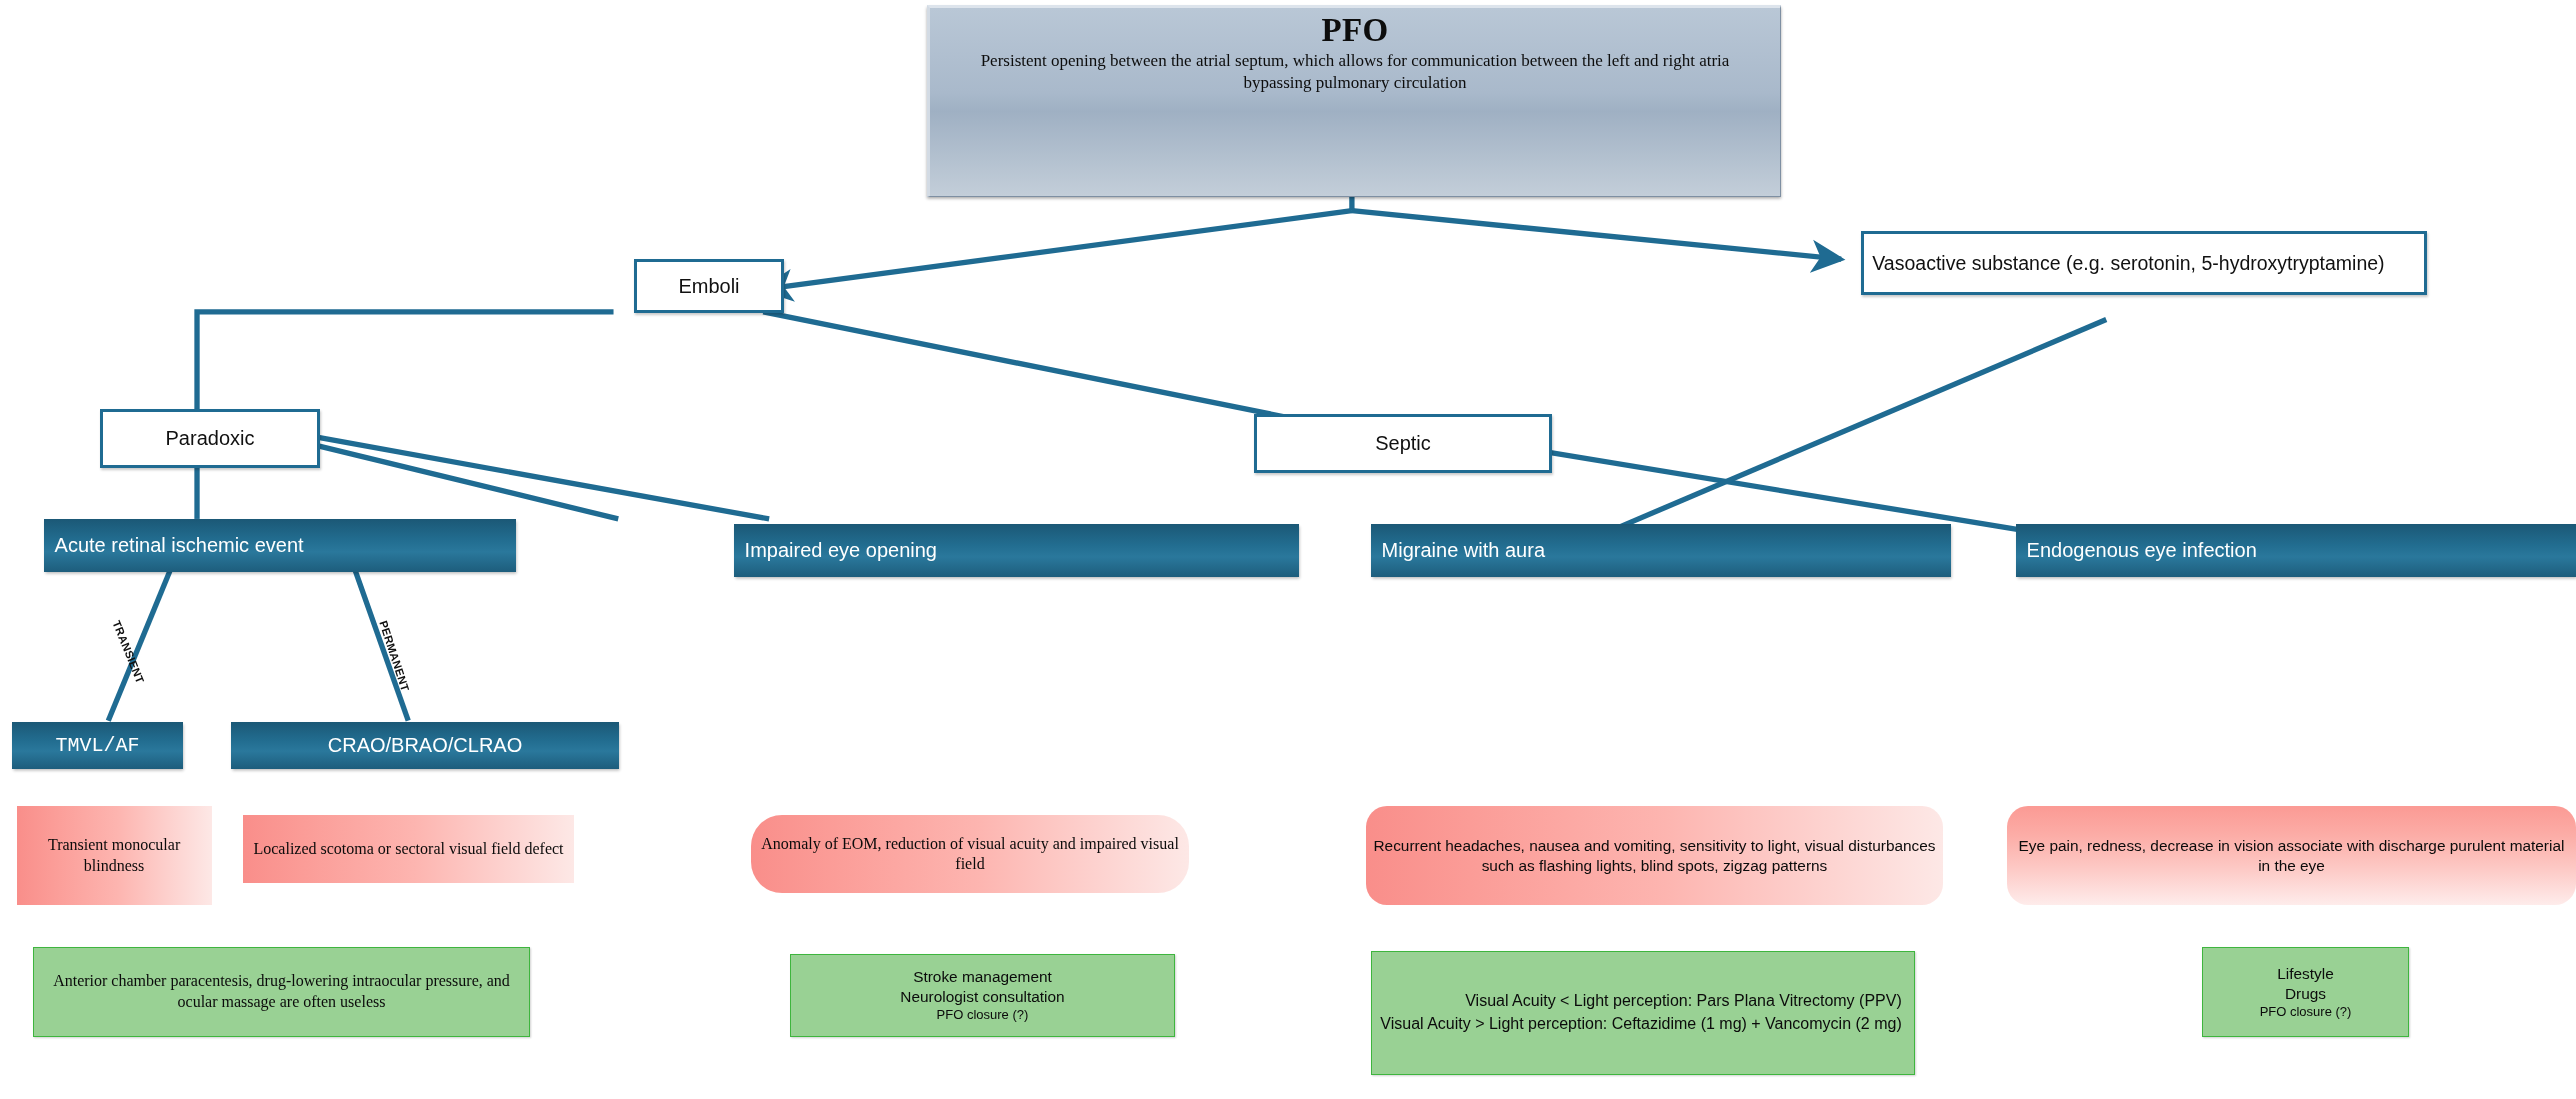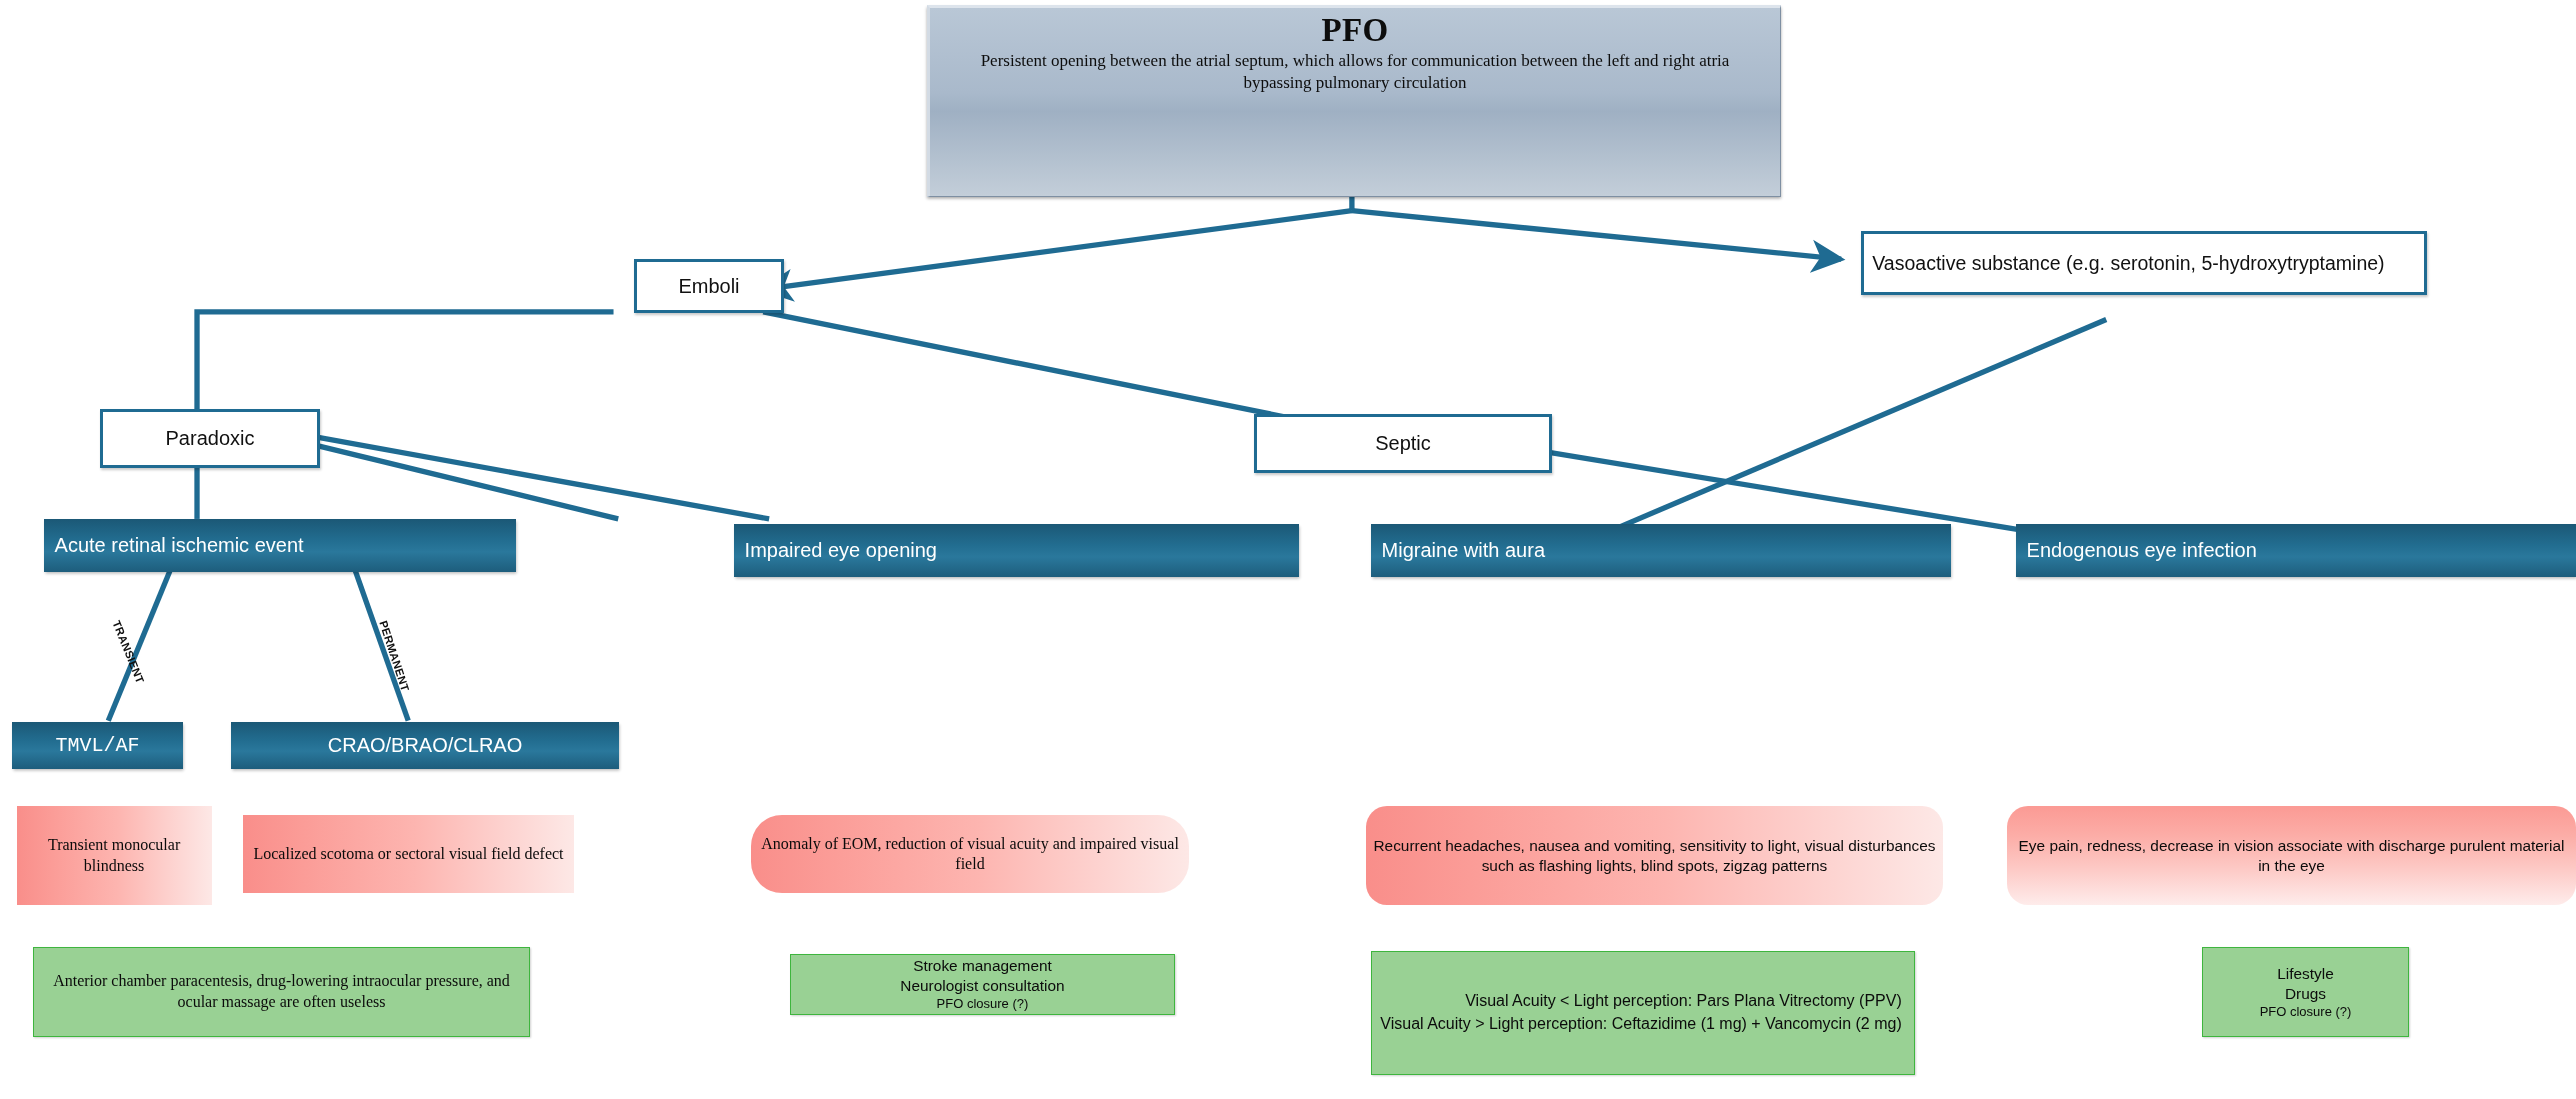--- a/index.html
+++ b/index.html
@@ -162,41 +162,41 @@
   </div>
 
   <div class="teal-band center" style="left:231px;top:722px;width:388px;height:47px;">
     <span>CRAO/BRAO/CLRAO</span>
   </div>
 
   <div class="pink-box" style="left:16.6px;top:806px;width:195px;height:99px;">
     <span>Transient monocular blindness</span>
   </div>
 
-  <div class="pink-box" style="left:243px;top:815px;width:331px;height:78px;font-family:Liberation Serif, serif;">
+  <div class="pink-box" style="left:243px;top:815px;width:331px;height:68px;font-family:Liberation Serif, serif;">
     <span>Localized scotoma or sectoral visual field defect</span>
   </div>
 
   <div class="pink-box" style="left:751px;top:815px;width:438px;height:78px;border-radius:31px;">
     <span>Anomaly of EOM, reduction of visual acuity and impaired visual field</span>
   </div>
 
   <div class="pink-box sans" style="left:1366px;top:806px;width:577px;height:99px;">
     <span>Recurrent headaches, nausea and vomiting, sensitivity to light, visual disturbances such as  flashing lights, blind spots, zigzag patterns</span>
   </div>
 
   <div class="pink-box sans vgrad" style="left:2007px;top:806px;width:569px;height:99px;">
     <span>Eye pain, redness, decrease in vision associate with  discharge purulent material in the eye</span>
   </div>
 
   <div class="green-box" style="left:33px;top:947px;width:497px;height:90px;">
     <span>Anterior chamber paracentesis, drug-lowering intraocular pressure, and ocular massage are often useless</span>
   </div>
 
-  <div class="green-box sans" style="left:790px;top:954px;width:385px;height:61px;align-items:center;">
+  <div class="green-box sans" style="left:790px;top:954px;width:385px;height:83px;align-items:center;">
     <div>
       <div>Stroke management</div>
       <div>Neurologist consultation</div>
       <div style="font-size:13px;">PFO closure (?)</div>
     </div>
   </div>
 
   <div class="green-box sans left-align" style="left:1371px;top:951px;width:544px;height:124px;">
     <div>
       <div>Visual Acuity &lt; Light perception: Pars Plana Vitrectomy  (PPV)</div>

